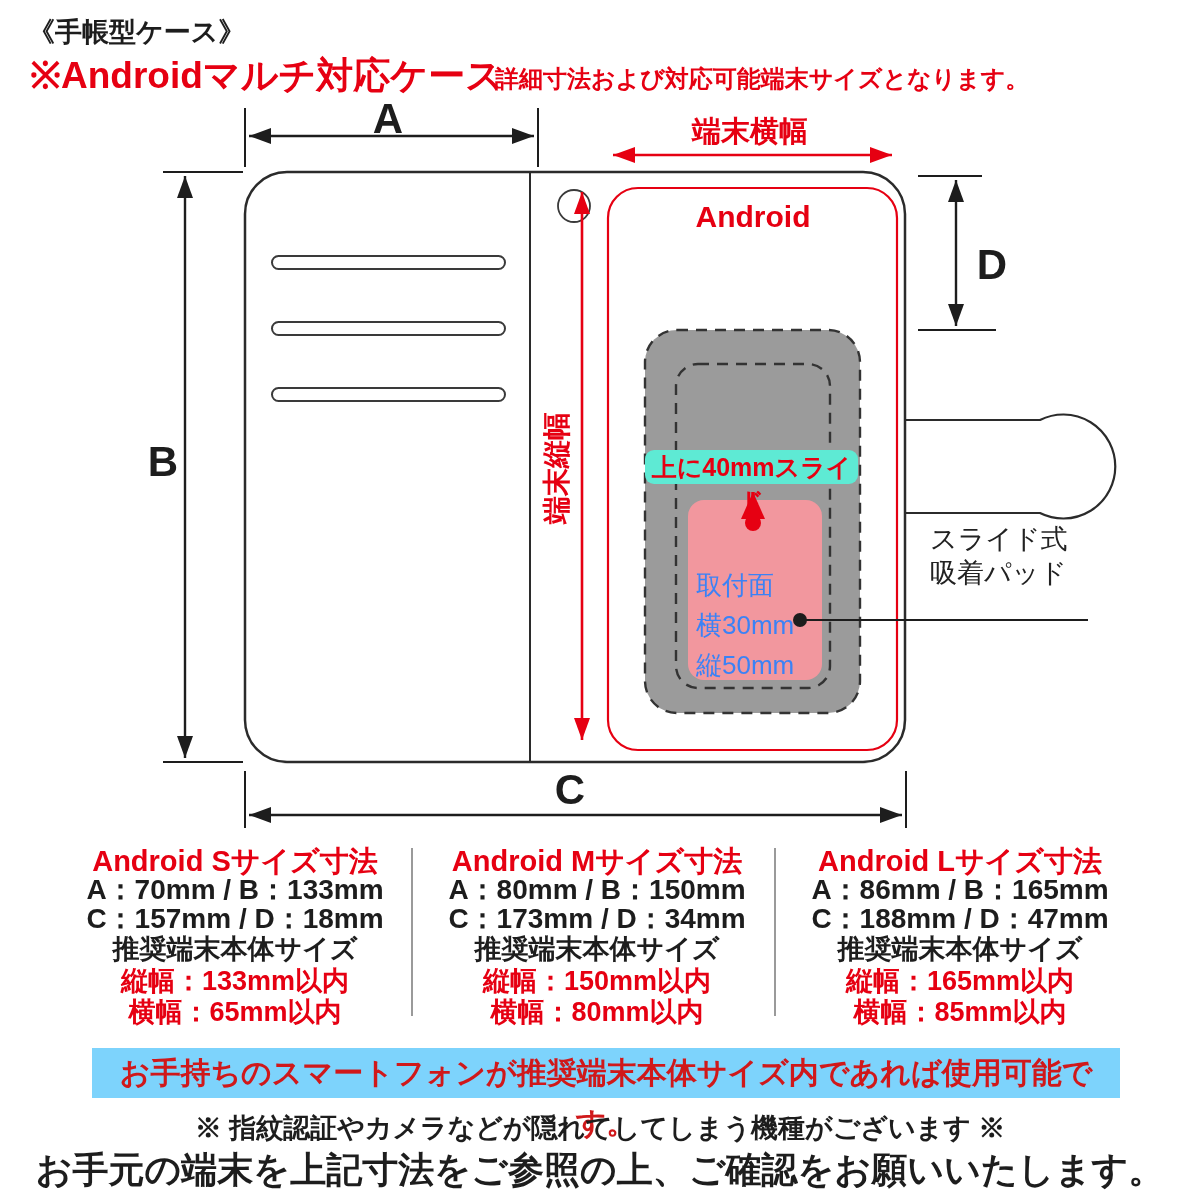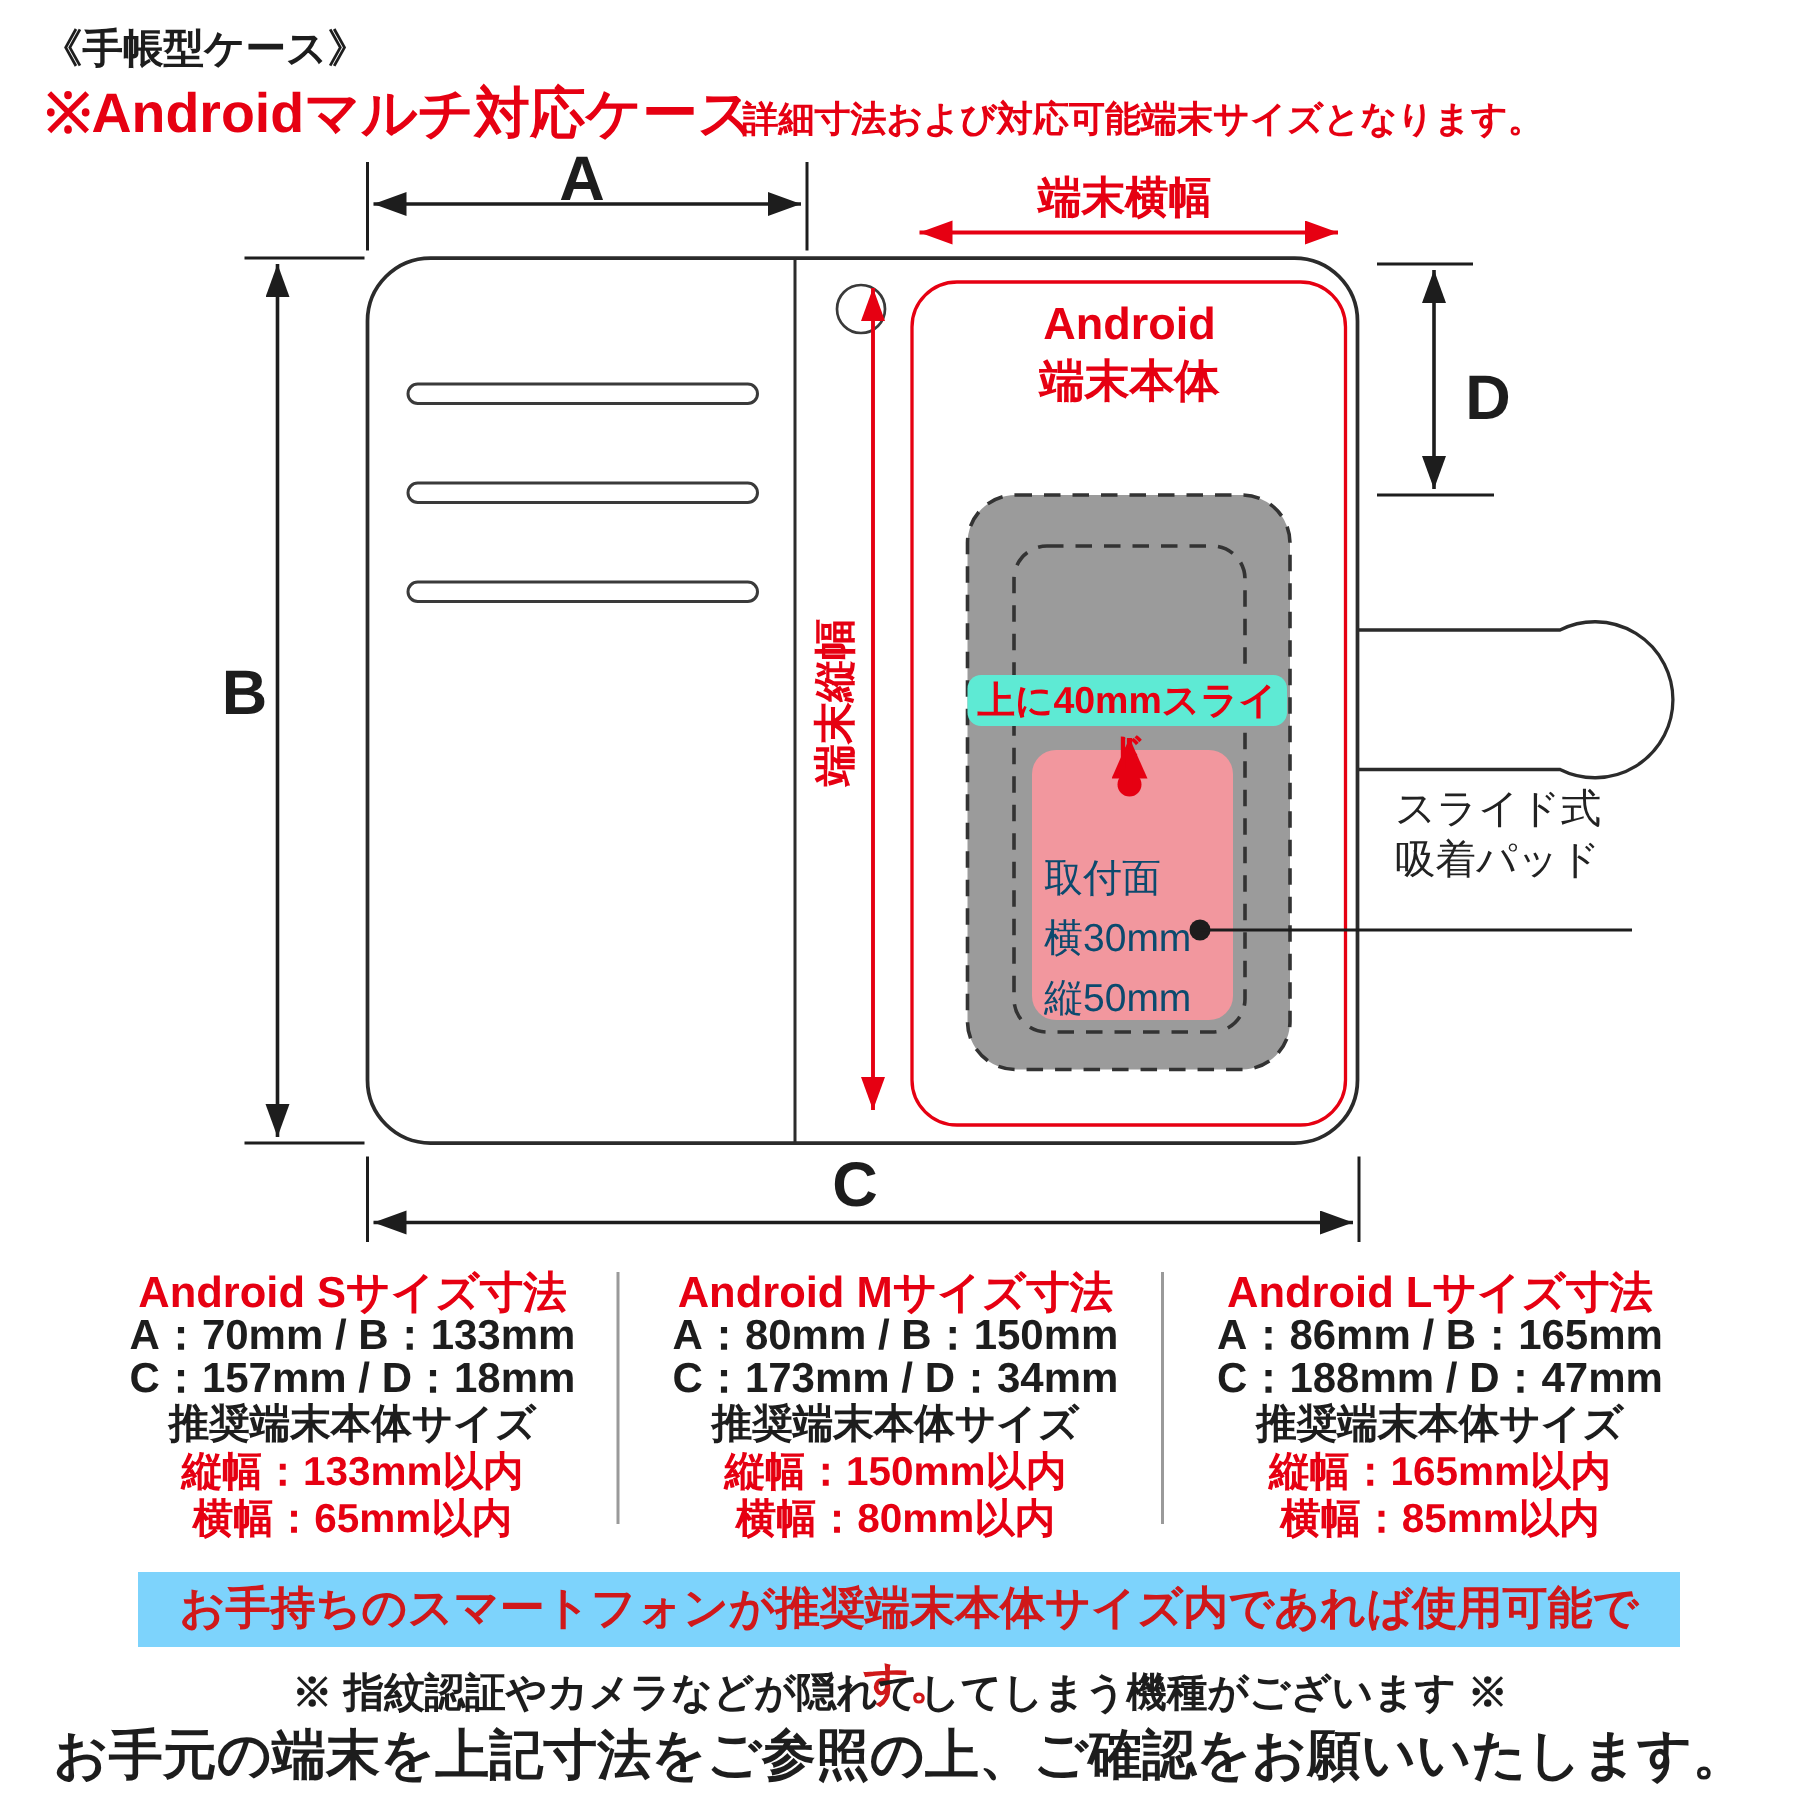--- a/index.html
+++ b/index.html
@@ -86,26 +86,25 @@
 <div class="lbl dimletter ctr overlay" style="left:363px;top:95px;width:50px;">A</div>
 <div class="lbl dimletter ctr overlay" style="left:133px;top:438px;width:60px;">B</div>
 <div class="lbl dimletter ctr overlay" style="left:540px;top:766px;width:60px;">C</div>
 <div class="lbl dimletter ctr overlay" style="left:967px;top:241px;width:50px;">D</div>
 
 <div class="lbl b red ctr overlay" style="left:640px;top:112px;width:220px;font-size:29px;">端末横幅</div>
 <div class="lbl red ctr overlay" style="left:477px;top:449px;width:160px;font-size:28px;font-weight:600;transform:rotate(-90deg);">端末縦幅</div>
 
 <div class="abs overlay ctr" style="left:640px;top:198px;width:226px;color:#e60012;font-weight:bold;font-size:30px;line-height:38px;">
   <div>Android</div>
-  <div>端末本体</div>
 </div>
 
 <div id="slide-badge" class="abs overlay red" style="left:645px;top:450px;width:213px;height:34px;font-size:25px;font-weight:600;">上に40mmスライド</div>
 
-<div class="abs overlay" style="left:696px;top:565px;font-size:26px;line-height:40px;color:#0c4a6e;">
+<div class="abs overlay" style="left:696px;top:565px;font-size:26px;line-height:40px;color:#3b82f6;">
   <div>取付面</div>
   <div>横30mm</div>
   <div>縦50mm</div>
 </div>
 
 <div class="abs overlay" style="left:930px;top:522px;font-size:27px;line-height:34px;color:#222;">
   <div>スライド式</div>
   <div>吸着パッド</div>
 </div>
 

